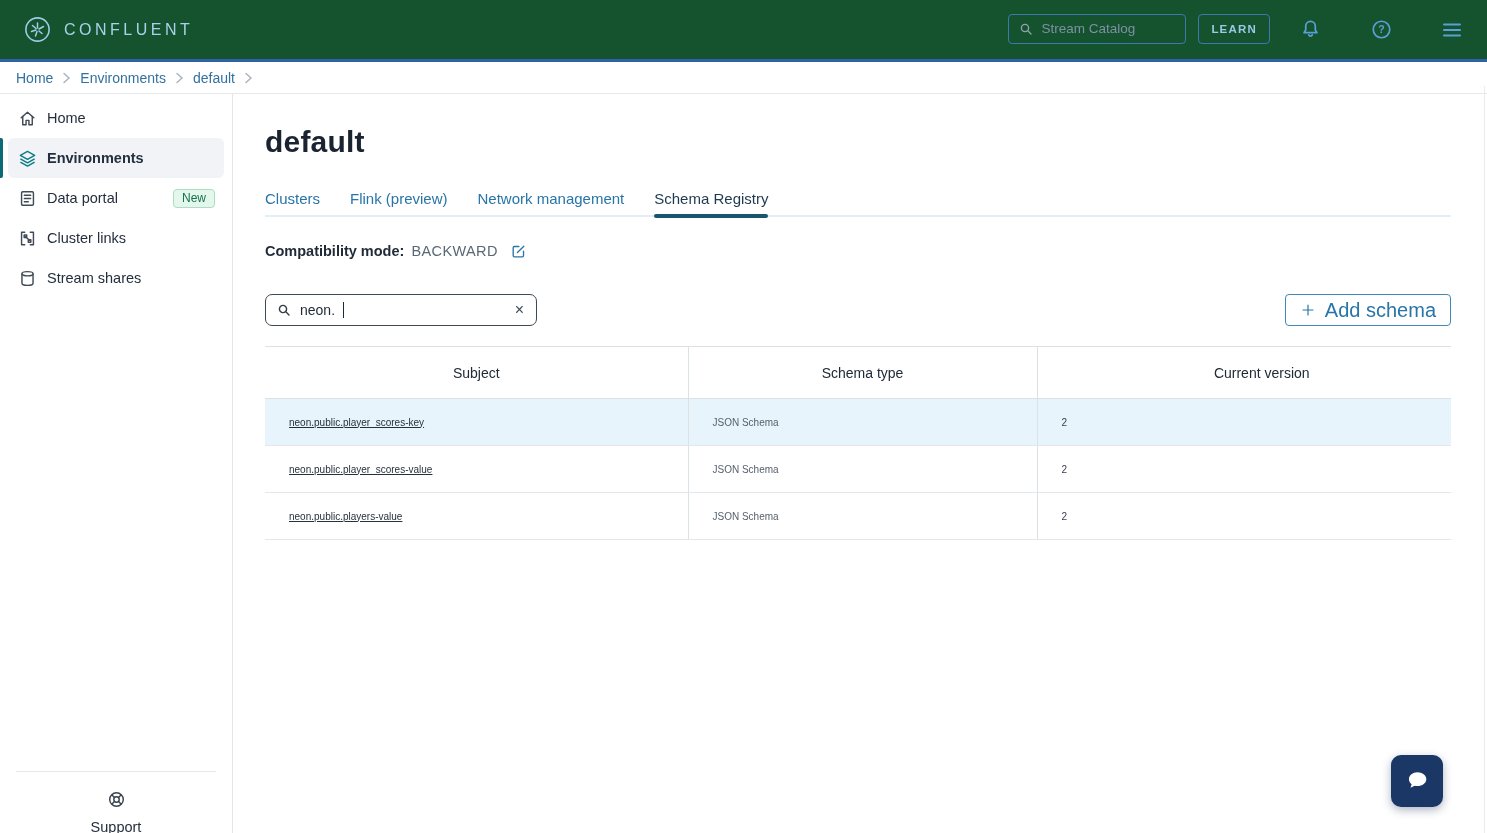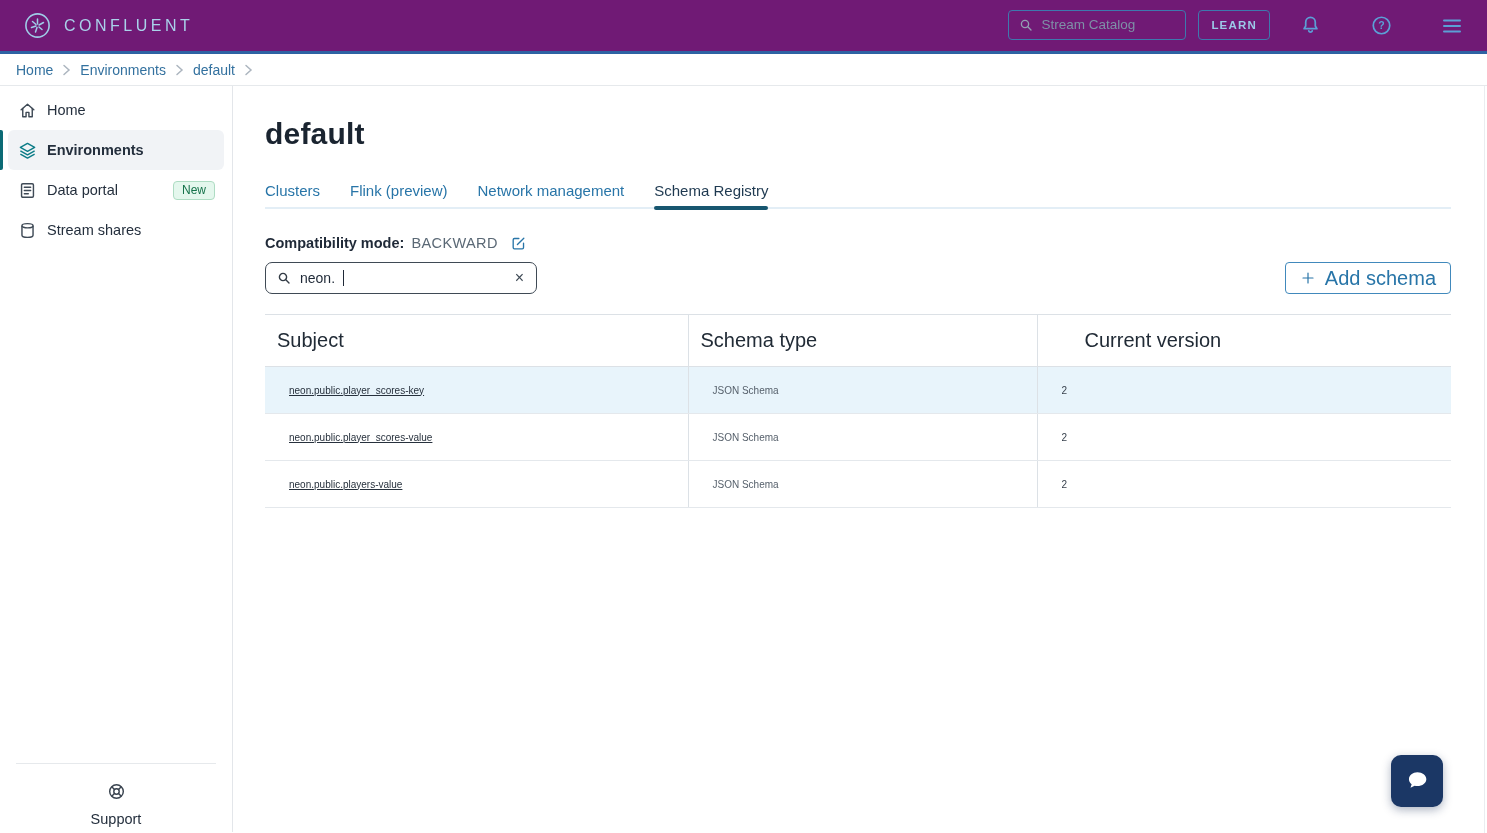--- a/index.html
+++ b/index.html
@@ -1,21 +1,21 @@
 <!DOCTYPE html>
 <html><head>
 <meta charset="utf-8">
 <style>
   * { margin:0; padding:0; box-sizing:border-box; }
   html,body { width:1487px; height:833px; }
   body { font-family:"Liberation Sans","DejaVu Sans",sans-serif; background:#fff; color:#1F2A37; overflow:hidden; }
   .app { position:relative; width:1487px; height:833px; background:#fff; }
 
   
-  .topnav { height:54px; background:#701a75; border-bottom:3px solid #2E62A3; display:flex; align-items:center; padding:0 19px 0 24px; }
+  .topnav { height:62px; background:#14532d; border-bottom:3px solid #2E62A3; display:flex; align-items:center; padding:0 19px 0 24px; }
   .brand { display:flex; align-items:center; gap:13px; color:#9FCDE8; }
   .brand-name { font-size:16px; font-weight:500; letter-spacing:3.5px; color:#A9D2EA; }
   .nav-right { margin-left:auto; display:flex; align-items:flex-start; }
   .nav-search { width:178px; height:30px; border:1px solid #3E78AE; border-radius:4px; display:flex; align-items:center; padding:0 9px; gap:7px; margin-right:12px; }
   .nav-search input { flex:1; min-width:0; background:transparent; border:none; outline:none; color:#C8D6E6; font-size:13.5px; font-family:inherit; }
   .nav-search input::placeholder { color:#7E90A7; }
   .learn-btn { height:30px; padding:0 12px; border:1px solid #3E78AE; border-radius:4px; background:transparent; color:#9CC9E8; font-size:11.5px; font-weight:600; letter-spacing:1.2px; display:flex; align-items:center; cursor:pointer; margin-right:24px; font-family:inherit; }
   .icon-btn { width:32px; height:32px; display:flex; align-items:center; justify-content:center; color:#5B9FD6; cursor:pointer; background:none; border:none; }
   .icon-btn + .icon-btn { margin-left:39px; }
 
@@ -42,30 +42,30 @@
   .main { flex:1; padding:0 36px 0 32px; position:relative; }
   .page-title { margin-top:31px; font-size:30px; font-weight:700; color:#1A2430; letter-spacing:.2px; }
   .tabs { display:flex; margin-top:31px; border-bottom:2px solid #E3EEF6; }
   .tab { margin-right:30px; padding-bottom:8px; font-size:15px; color:#2875A8; cursor:pointer; position:relative; }
   .tab.active { color:#1E3950; cursor:default; }
   .tab.active::after { content:''; position:absolute; left:0; right:0; bottom:-3px; height:4px; background:#17566F; border-radius:2px; }
   .compat-row { margin-top:23px; display:flex; align-items:center; gap:7px; font-size:14.5px; }
   .compat-label { font-weight:700; color:#1F2937; }
   .compat-value { color:#5A6875; letter-spacing:.4px; }
   .compat-edit { width:22px; height:22px; display:flex; align-items:center; justify-content:center; color:#2875A8; background:none; border:none; cursor:pointer; margin-left:3px; }
-  .controls-row { margin-top:8px; display:flex; justify-content:space-between; align-items:center; }
+  .controls-row { margin-top:32px; display:flex; justify-content:space-between; align-items:center; }
   .search-box { width:272px; height:32px; border:1.5px solid #3F4A55; border-radius:7px; display:flex; align-items:center; padding:0 10px; gap:8px; background:#fff; cursor:text; }
   .search-box .query { font-size:14px; color:#1F2937; }
   .caret { width:1px; height:16px; background:#1F2937; }
   .clear-btn { margin-left:auto; background:none; border:none; color:#3F4A55; font-size:16px; line-height:1; cursor:pointer; padding:0 2px; font-family:inherit; }
   .add-btn { height:32px; border:1px solid #4189BC; border-radius:4px; background:#fff; color:#2875A8; display:flex; align-items:center; gap:9px; padding:0 14px; font-size:20px; cursor:pointer; font-family:inherit; }
 
   
   table.schema-table { width:100%; border-collapse:collapse; table-layout:fixed; margin-top:20px; }
-  .schema-table th { height:52px; text-align:left; font-size:20px; font-weight:500; color:#212B36; padding:0 12px; border-top:1px solid #DCE1E6; border-bottom:1px solid #DCE1E6; }
+  .schema-table th { height:52px; text-align:center; font-size:14px; font-weight:500; color:#212B36; padding:0 12px; border-top:1px solid #DCE1E6; border-bottom:1px solid #DCE1E6; }
   .schema-table th:nth-child(1) { width:423px; }
   .schema-table th:nth-child(2) { width:349px; }
   .schema-table th:nth-child(3) { width:414px;padding-left:47px; }
   .schema-table th + th, .schema-table td + td { border-left:1px solid #DCE1E6; }
   .schema-table td { height:47px; padding:0 24px; font-size:10px; border-bottom:1px solid #E4E8EC; }
   .schema-table tr.highlight td { background:#E8F4FB; }
   .subject-link { color:#27313D; text-decoration:underline; cursor:pointer; }
   .cell-type { color:#57616C; }
   .cell-version { color:#39424E; }
 
@@ -182,20 +182,32 @@
         <span class="s-icon">
           <svg width="19" height="19" viewBox="0 0 24 24" fill="none" stroke="currentColor" stroke-width="1.8" stroke-linecap="round" stroke-linejoin="round">
             <rect x="4.5" y="3.5" width="15" height="17" rx="1.5"></rect>
               <line x1="8" y1="8" x2="16" y2="8"></line>
               <line x1="8" y1="12" x2="16" y2="12"></line>
               <line x1="8" y1="16" x2="13" y2="16"></line>
           </svg>
         </span>
         <span>Data portal</span>
         <span class="badge-new">New</span>
+      </div>
+      <div class="side-item">
+        <span class="s-icon">
+          <svg width="19" height="19" viewBox="0 0 24 24" fill="none" stroke="currentColor" stroke-width="1.8" stroke-linecap="round" stroke-linejoin="round">
+            <path d="M8.5 4H4.5v16h4"></path>
+              <path d="M15.5 4h4v16h-4"></path>
+              <path d="M9 9.5l6 5"></path>
+              <rect x="7.8" y="7.5" width="3.2" height="3.2"></rect>
+              <rect x="13" y="13.5" width="3.2" height="3.2"></rect>
+          </svg>
+        </span>
+        <span>Cluster links</span>
       </div>
       <div class="side-item">
         <span class="s-icon">
           <svg width="19" height="19" viewBox="0 0 24 24" fill="none" stroke="currentColor" stroke-width="1.8">
             <ellipse cx="12" cy="6" rx="7" ry="2.7"></ellipse>
               <path d="M5 6v12c0 1.5 3.1 2.7 7 2.7s7-1.2 7-2.7V6"></path>
           </svg>
         </span>
         <span>Stream shares</span>
       </div>

